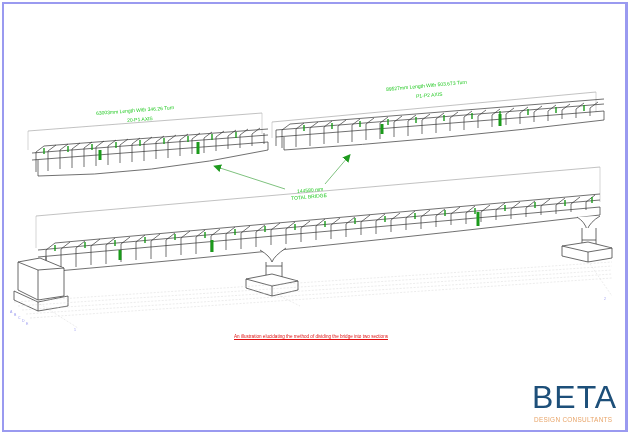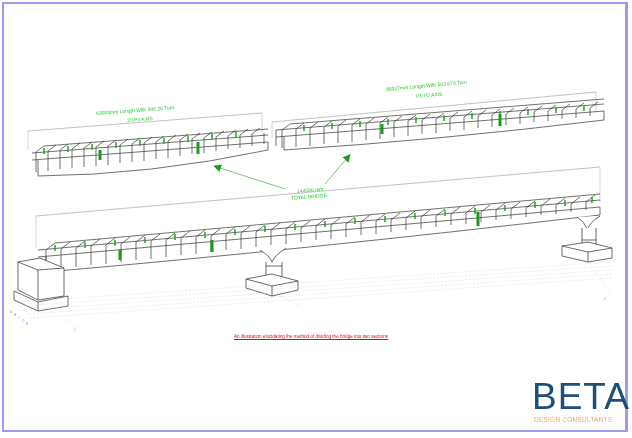--- a/index.html
+++ b/index.html
@@ -2,21 +2,21 @@
 <html><head>
 <meta charset="utf-8">
 <style>
   html, body { margin: 0; padding: 0; background: #ffffff; }
   body { width: 632px; height: 438px; overflow: hidden; position: relative; font-family: "Liberation Sans", sans-serif; }
   .frame { position: absolute; left: 2px; top: 2px; width: 626px; height: 430px; border: 2px solid #9a9af0; border-right-width: 3px; box-sizing: border-box; background: #ffffff; }
   .drawing { position: absolute; left: 0; top: 0; width: 632px; height: 438px; }
   .lbl { position: absolute; color: #22c922; font-size: 5px; white-space: nowrap; transform-origin: left center; }
   .caption { position: absolute; left: 234px; top: 334px; color: #e01010; font-size: 4.6px; text-decoration: underline; white-space: nowrap; }
   .logo { position: absolute; left: 532px; top: 380px; width: 96px; height: 50px; }
-  .logo-word { position: absolute; left: 0; top: 0; font-family: "Liberation Sans", sans-serif; font-size: 37px; letter-spacing: 1px; color: #1d4f79; font-weight: normal; line-height: 34px; }
+  .logo-word { position: absolute; left: 0; top: 0; font-family: "Liberation Sans", sans-serif; font-size: 32px; letter-spacing: 1px; color: #1d4f79; font-weight: normal; line-height: 34px; }
   .logo-sub { position: absolute; left: 2px; top: 36px; font-size: 6.4px; color: #e8a468; letter-spacing: 0.3px; white-space: nowrap; }
 </style>
 </head>
 <body>
 
 <div class="frame"></div>
 
 <svg class="drawing" viewBox="0 0 632 438" xmlns="http://www.w3.org/2000/svg">
   <defs>
     <marker id="ah" markerWidth="8" markerHeight="8" refX="4" refY="4" orient="auto">

